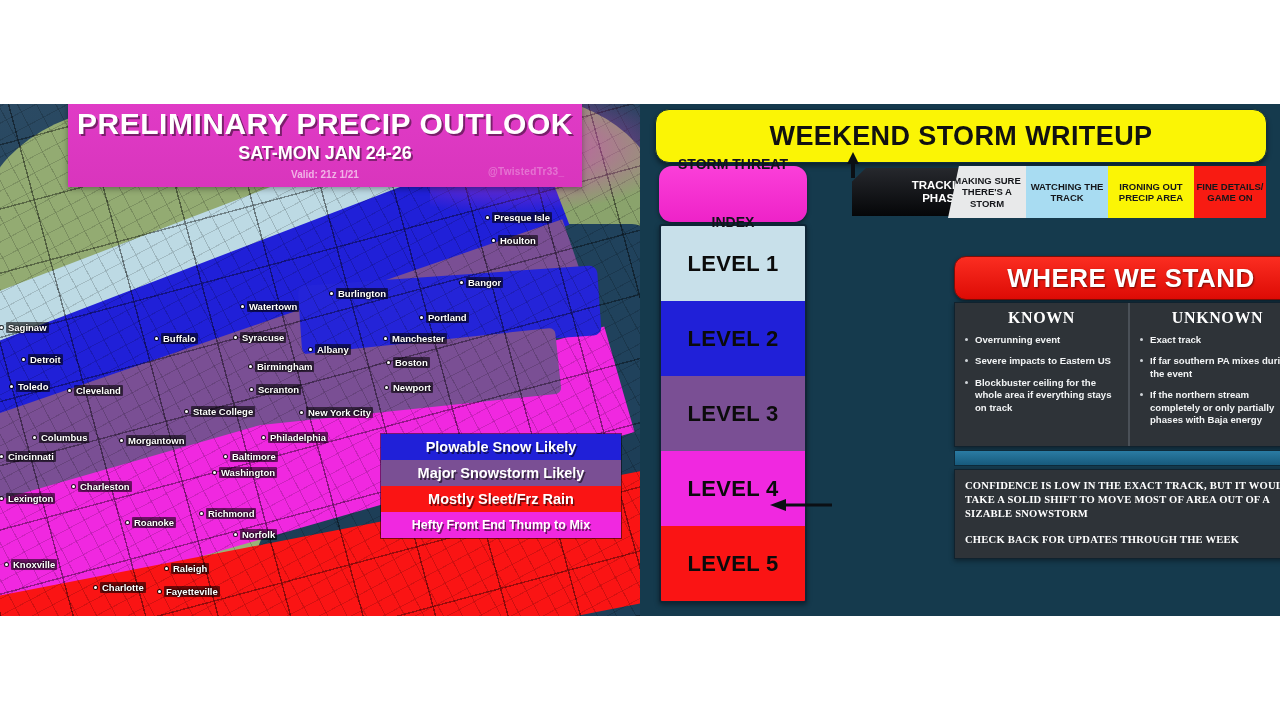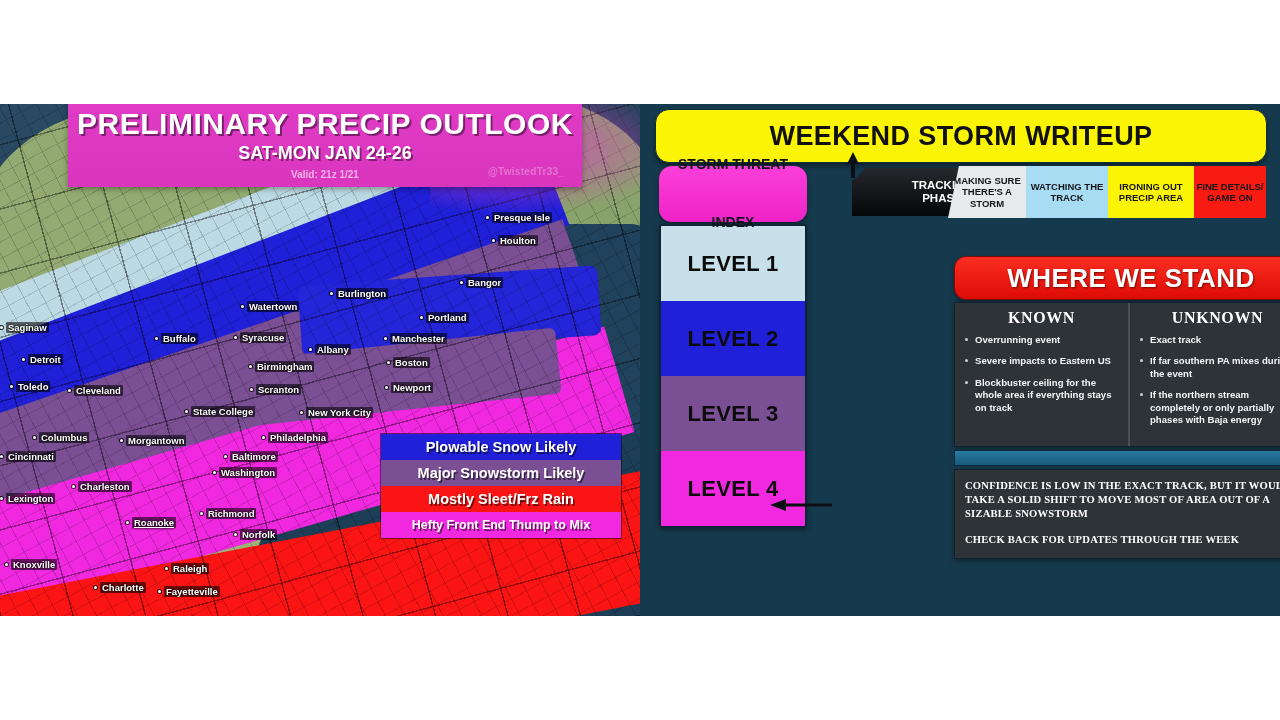--- a/index.html
+++ b/index.html
@@ -297,21 +297,21 @@
             <span class="nm">Charleston</span>
           </div>
           <div class="city" style="left: 0px; top: 389px;">
             <span class="dot"></span>
             <span class="nm">Lexington</span>
           </div>
           <div class="city" style="left: 200px; top: 404px;">
             <span class="dot"></span>
             <span class="nm">Richmond</span>
           </div>
-          <div class="city" style="left: 126px; top: 413px; text-decoration: underline;">
+          <div class="city" style="left: 126px; top: 413px;">
             <span class="dot"></span>
             <span class="nm">Roanoke</span>
           </div>
           <div class="city" style="left: 234px; top: 425px;">
             <span class="dot"></span>
             <span class="nm">Norfolk</span>
           </div>
           <div class="city" style="left: 5px; top: 455px;">
             <span class="dot"></span>
             <span class="nm">Knoxville</span>
@@ -355,20 +355,21 @@
       <div id="sti">
         <div id="sti-head">
           <span>STORM THREAT</span>
           <span>INDEX</span>
         </div>
         <div id="sti-levels">
             <div class="sti-row" style="background: rgb(200, 224, 234);">LEVEL 1</div>
             <div class="sti-row" style="background: rgb(32, 32, 216);">LEVEL 2</div>
             <div class="sti-row" style="background: rgb(122, 79, 148);">LEVEL 3</div>
             <div class="sti-row" style="background: rgb(240, 40, 224);">LEVEL 4</div>
+            <div class="sti-row" style="background: rgb(250, 20, 20);">LEVEL 5</div>
           </div>
       </div>
       <svg id="sti-arrow" viewBox="0 0 64 14">
         <line x1="62" y1="7" x2="14" y2="7" stroke="#0b0f14" stroke-width="3"></line>
         <polygon points="0,7 16,1 16,13" fill="#0b0f14"></polygon>
       </svg>
 
       <div id="track-wrap">
         <div id="track-badge">
           <span>TRACKING</span>

